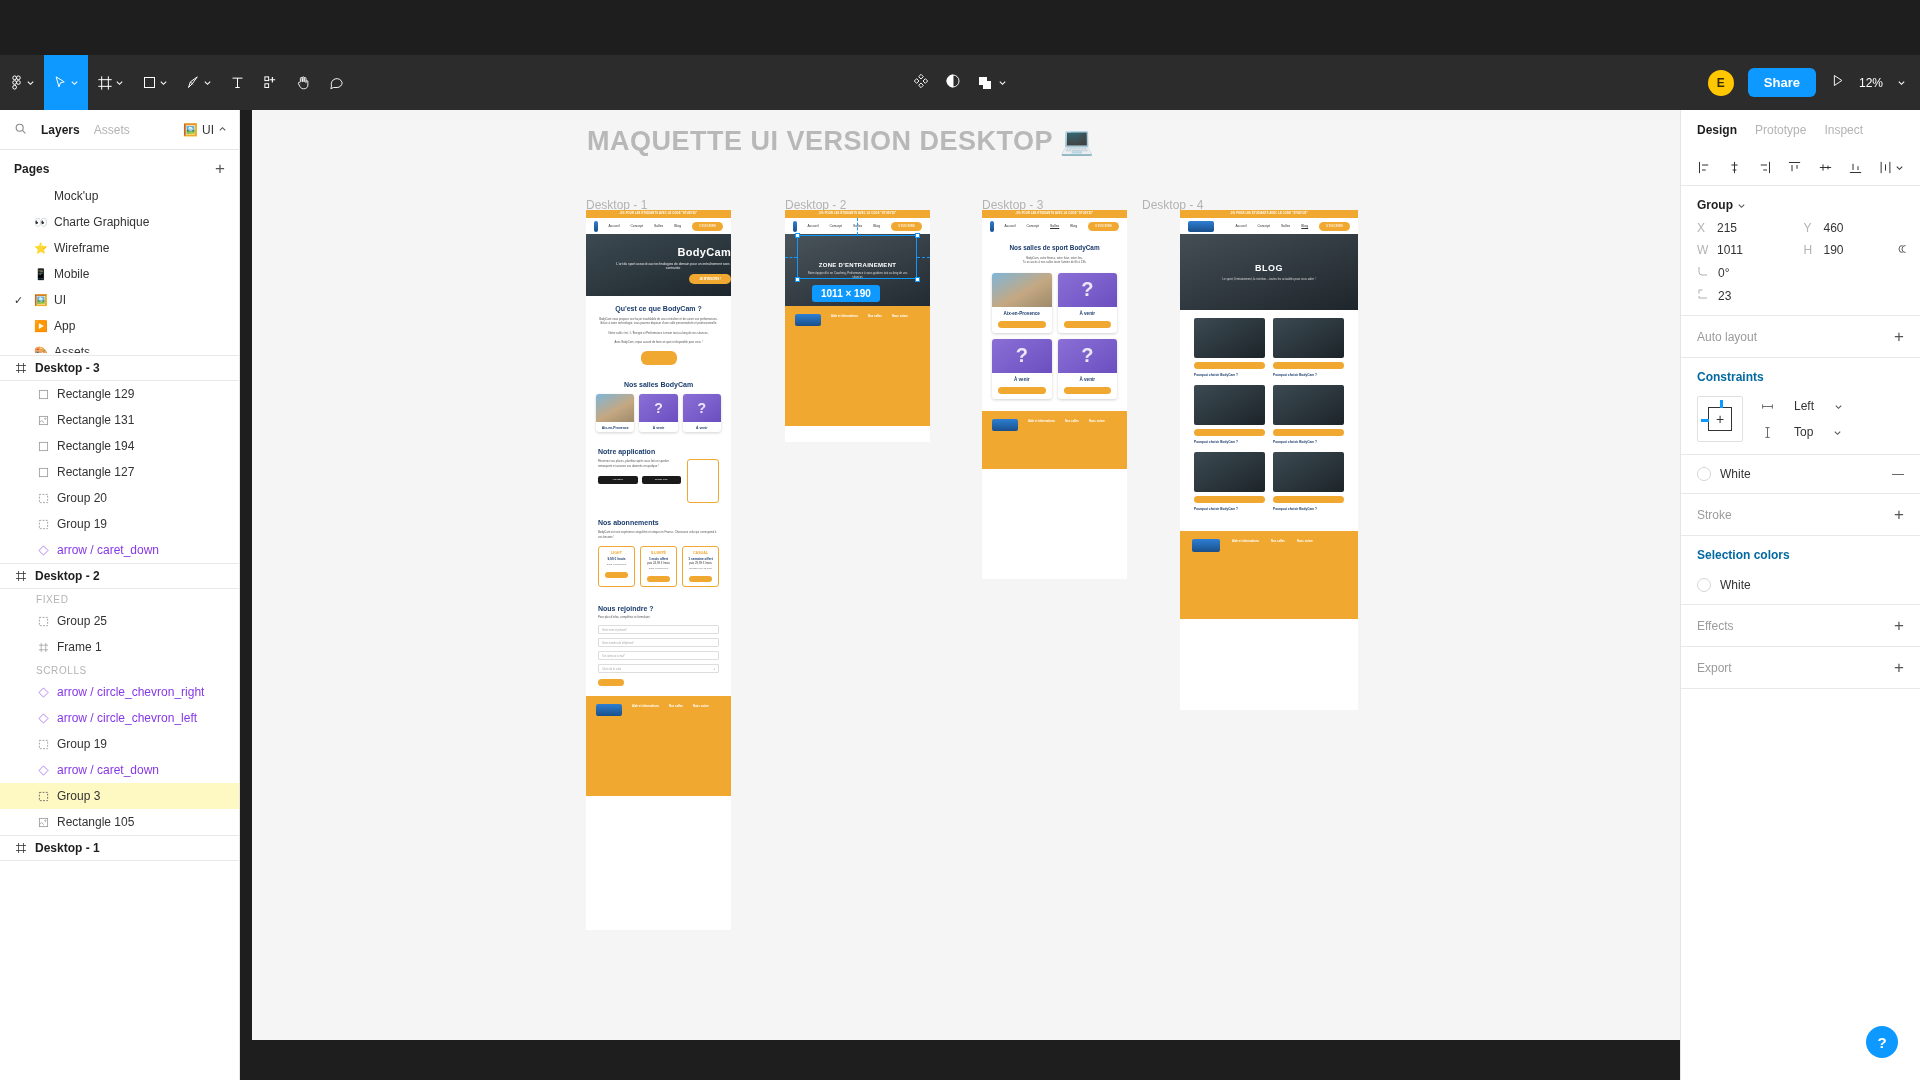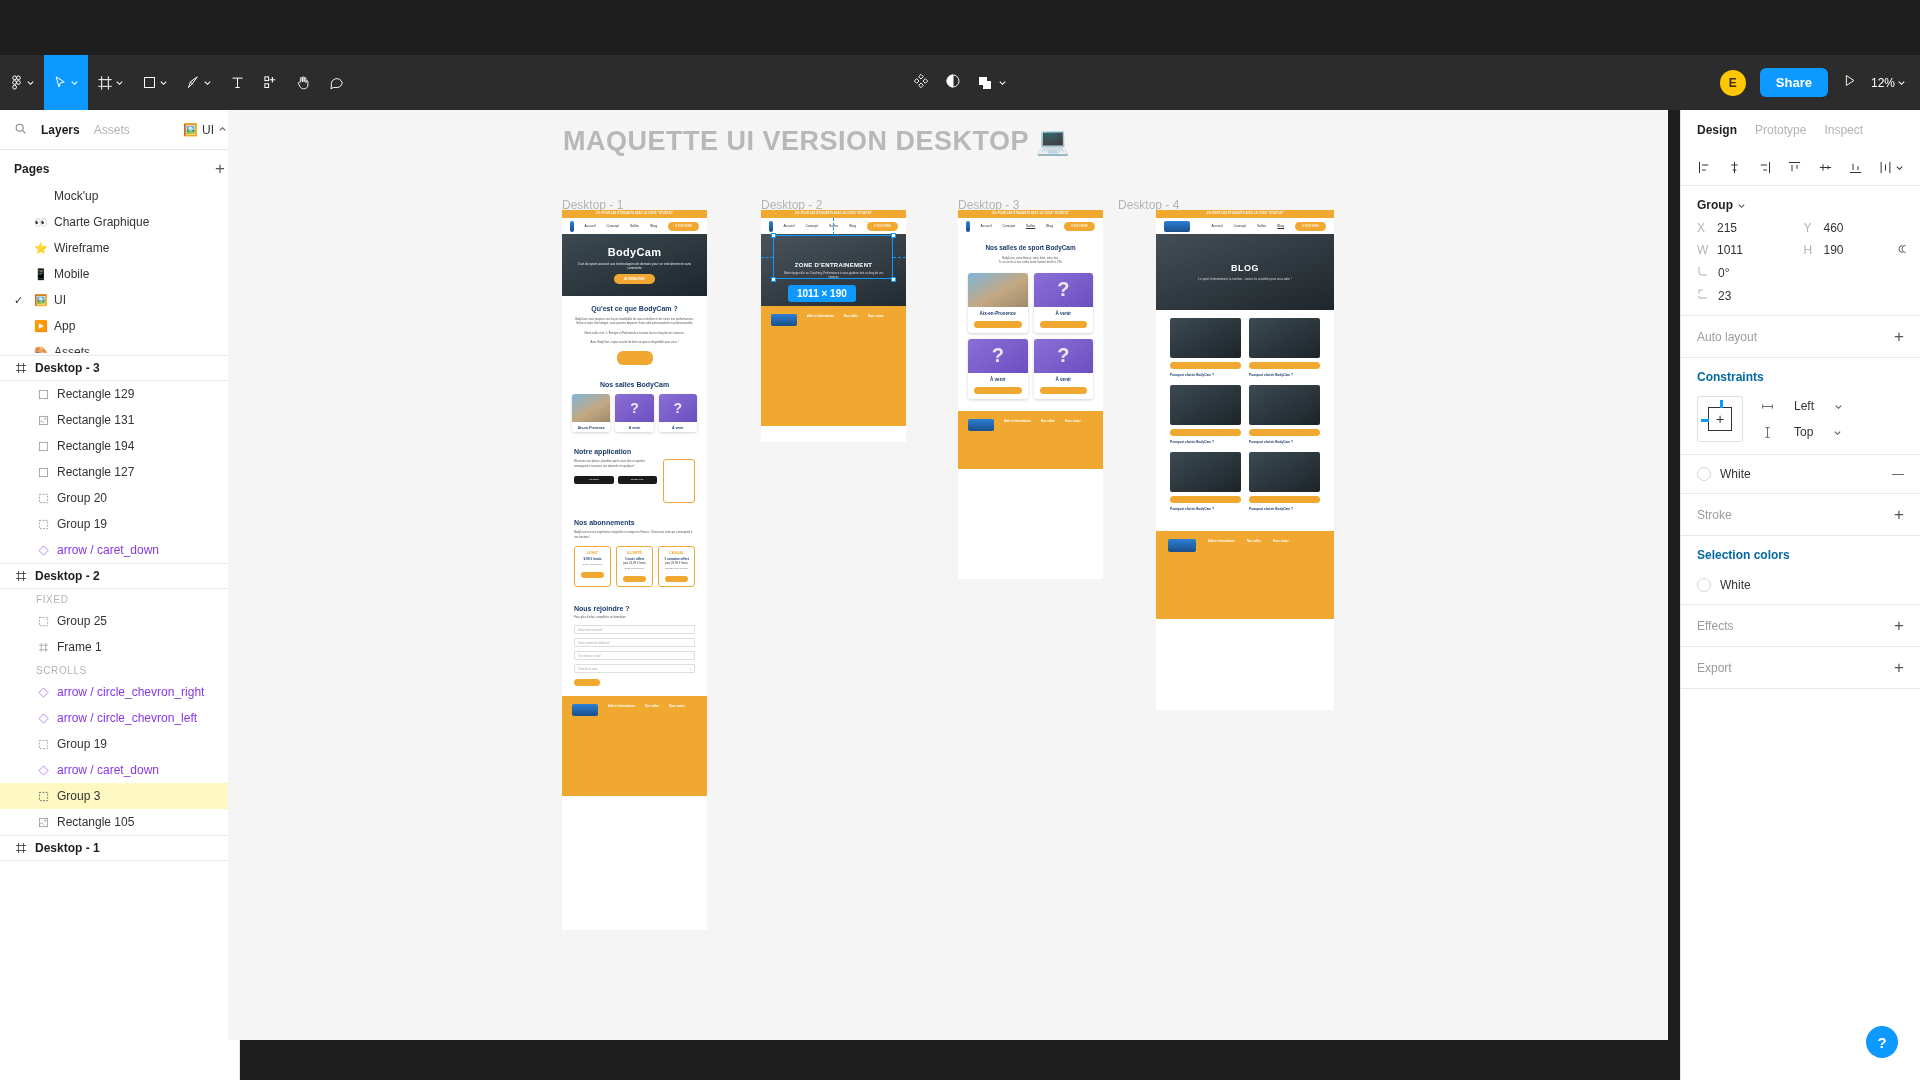--- a/index.html
+++ b/index.html
@@ -32,21 +32,21 @@
   }
   .avatar {
     width: 26px; height: 26px; border-radius: 50%;
     background: #ffc700; color: #3b2a00; font-size: 12px; font-weight: bold;
     display: flex; align-items: center; justify-content: center;
   }
   .share-btn {
     background: #0d99ff; color: #fff; font-size: 13px; font-weight: bold;
     border-radius: 6px; padding: 7px 16px; border: none; cursor: pointer;
   }
-  .zoom-box { color: #fff; font-size: 12px; display: flex; align-items: center; gap: 0; }
+  .zoom-box { color: #fff; font-size: 12px; display: flex; align-items: center; gap: 12px; }
 
   
   .left-panel {
     position: absolute; top: 110px; left: 0; width: 240px; height: 970px;
     background: #fff; border-right: 1px solid #e5e5e5;
     display: flex; flex-direction: column;
   }
   .lp-tabs {
     height: 40px; display: flex; align-items: center; gap: 14px;
     padding: 0 14px; border-bottom: 1px solid #e5e5e5; position: relative;
@@ -81,21 +81,21 @@
   .layer-indent { padding-left: 36px; }
   .section-label {
     font-size: 10px; color: #b3b3b3; letter-spacing: 0.6px;
     padding: 5px 0 3px 36px;
   }
   .licon { width: 14px; height: 14px; display: inline-flex; align-items: center;
            justify-content: center; flex: 0 0 14px; }
 
   
   .canvas {
-    position: absolute; top: 110px; left: 228px;
+    position: absolute; top: 110px; left: 252px;
     width: 1440px; height: 930px; background: #f5f5f5; overflow: hidden;
   }
   .canvas-title {
     position: absolute; left: 335px; top: 15px;
     font-size: 27px; font-weight: bold; color: #b8b8b8; letter-spacing: 0.5px;
     white-space: nowrap;
   }
   .frame-label {
     position: absolute; font-size: 12px; color: #b3b3b3; white-space: nowrap;
   }
@@ -108,21 +108,21 @@
   .navbar { height: 16px; background: #fff; display: flex; align-items: center;
             padding: 0 8px; gap: 10px; }
   .logo { width: 26px; height: 11px; background: linear-gradient(#2d7fd3,#1a4f8a);
           border-radius: 2px; }
   .nav-links { display: flex; gap: 11px; margin-left: auto; align-items: center; }
   .nav-link { font-size: 3.4px; color: #333; }
   .nav-cta { background: #f0a830; border-radius: 6px; color: #fff;
              font-size: 3px; padding: 2.5px 7px; }
   .hero { height: 62px; background: linear-gradient(160deg,#3d4a52,#1d262c);
           position: relative; display: flex; flex-direction: column;
-          align-items: center; justify-content: center; gap: 4px; }
+          align-items: flex-end; justify-content: center; gap: 4px; }
   .hero-t { color: #fff; font-weight: bold; font-size: 11px; letter-spacing: .3px; }
   .hero-s { color: #e8e8e8; font-size: 3.3px; text-align: center; }
   .hero-btn { background: #f0a830; color: #fff; font-size: 3px; font-weight: bold;
               border-radius: 7px; padding: 3px 10px; }
   .sec-t { font-weight: bold; font-size: 7px; color: #1a3b6b; text-align: center; }
   .body-txt { font-size: 2.8px; color: #555; text-align: center; line-height: 1.55; }
   .card { background: #fff; border-radius: 3px; box-shadow: 0 1px 3px rgba(0,0,0,.18);
           overflow: hidden; }
   .card-img { height: 34px; background: linear-gradient(145deg,#8b6fd6,#6b4fc0);
               display: flex; align-items: center; justify-content: center;

